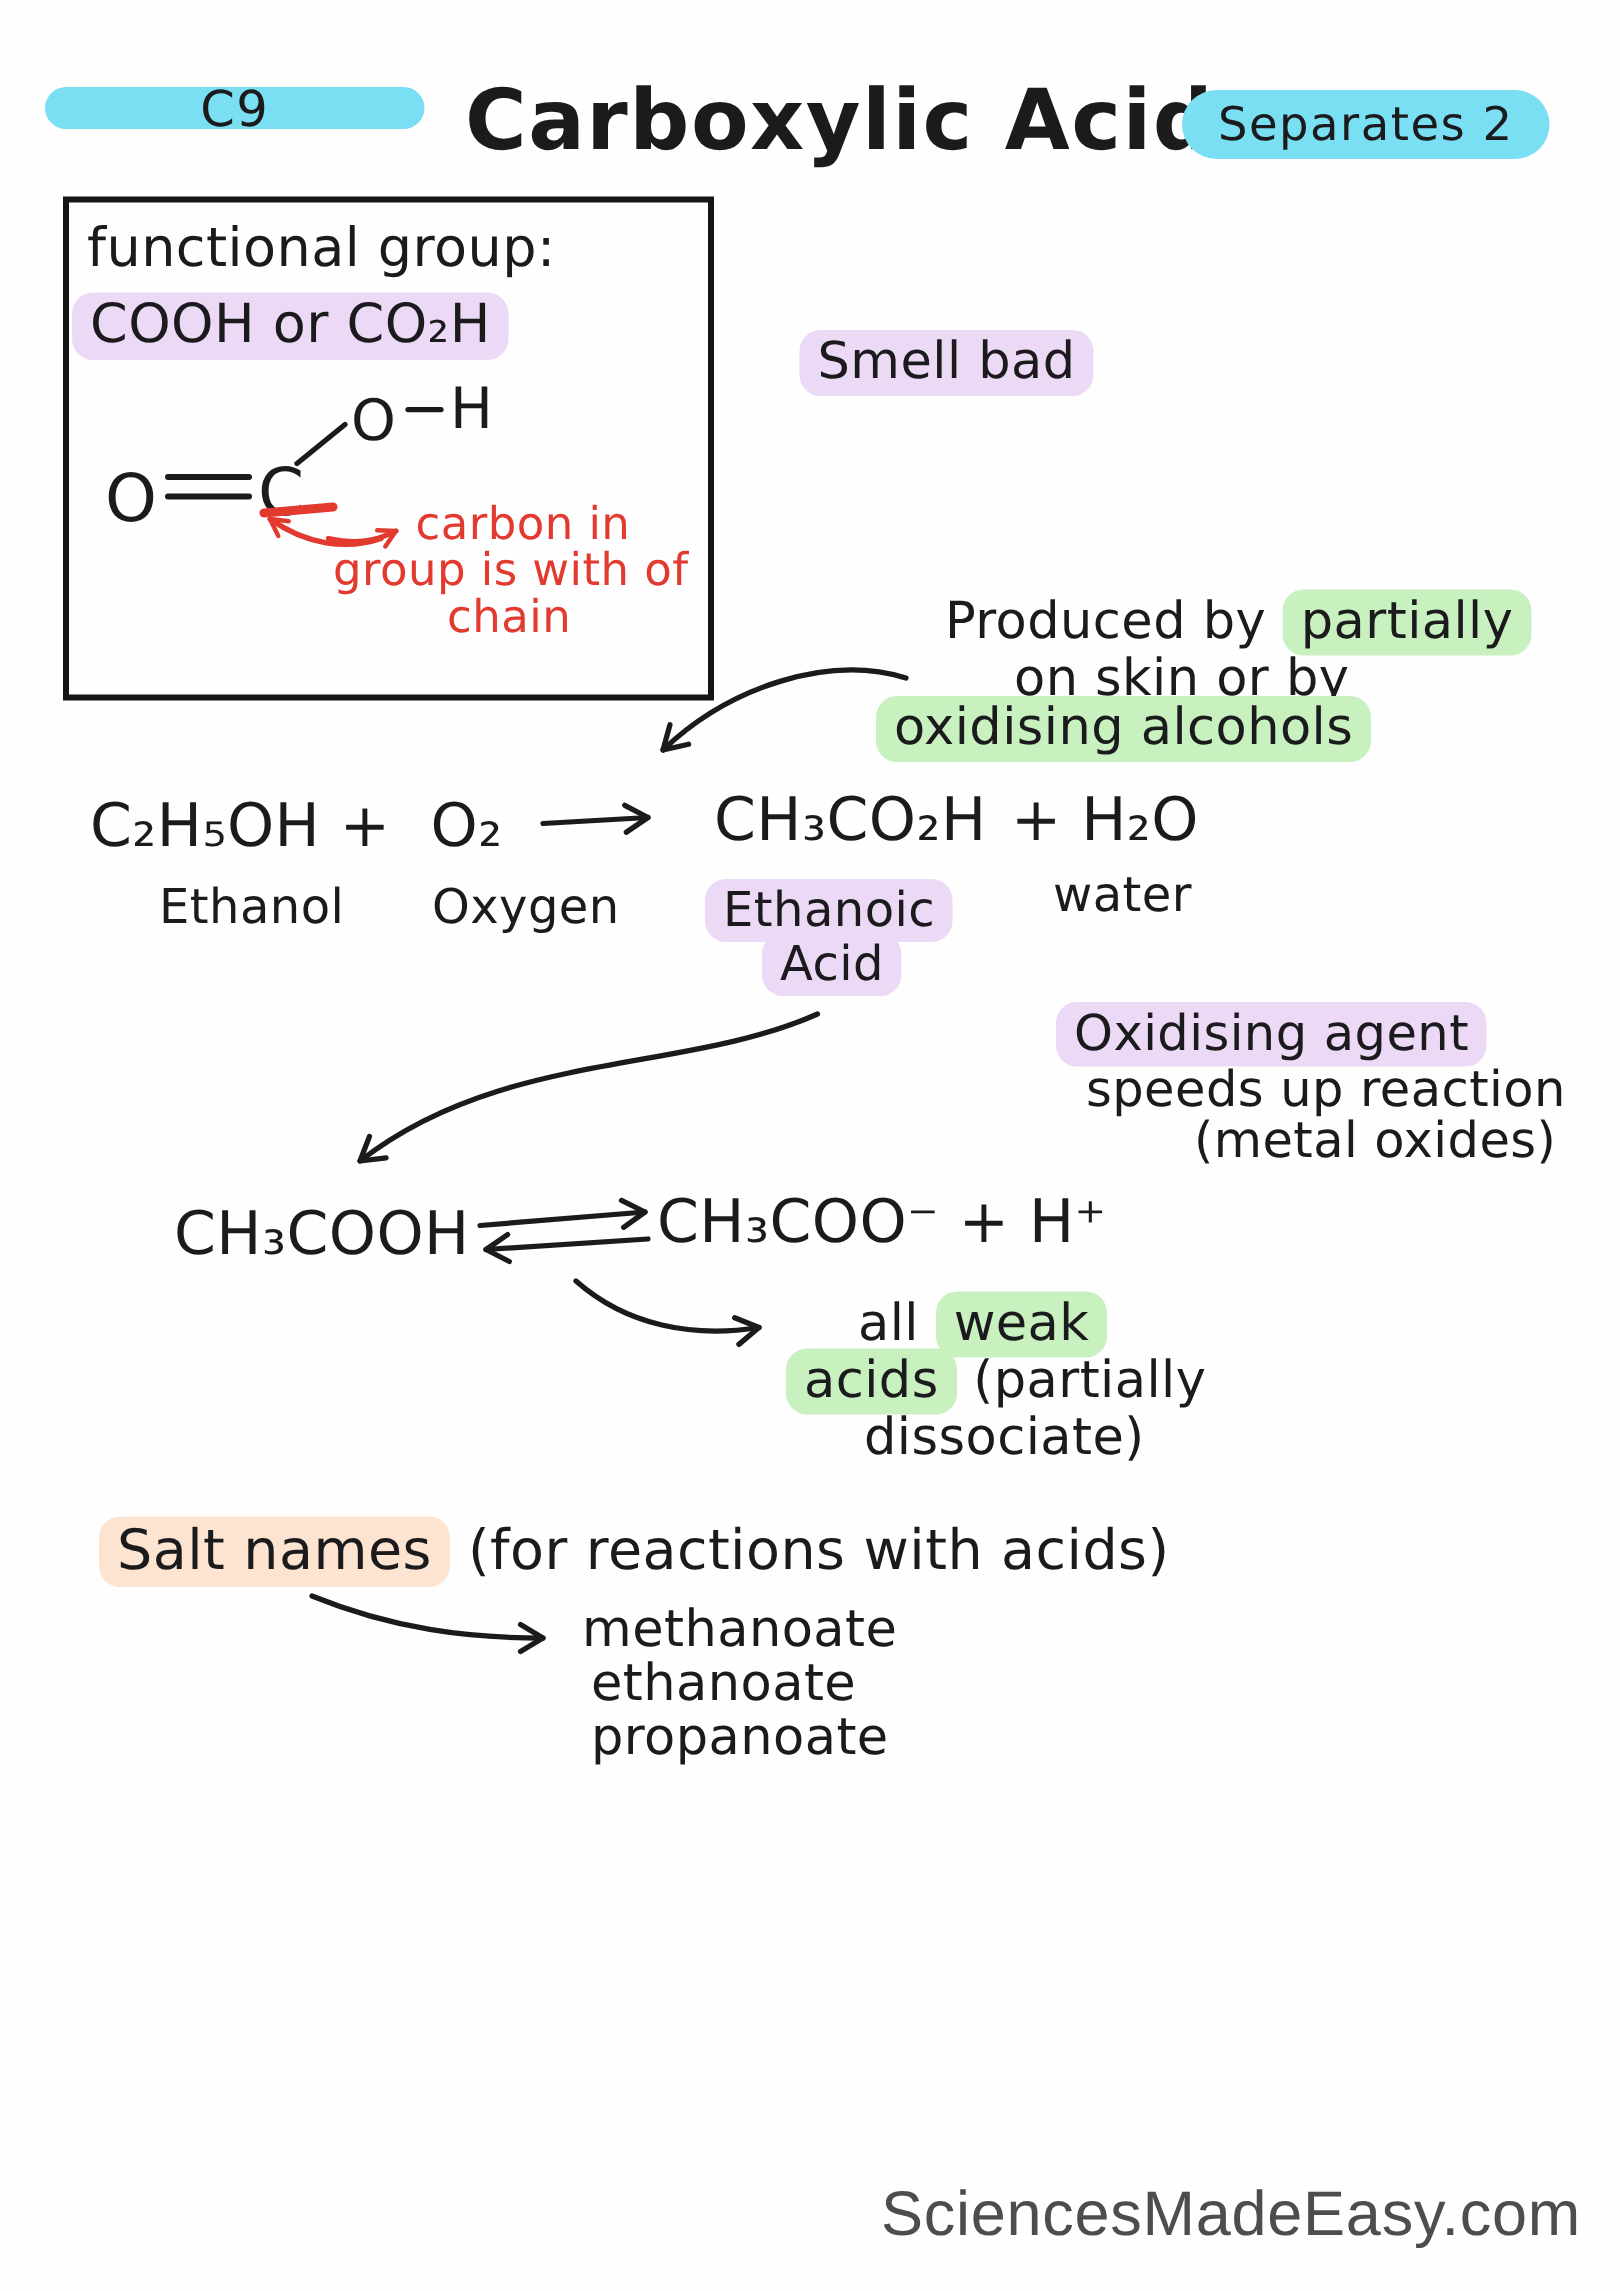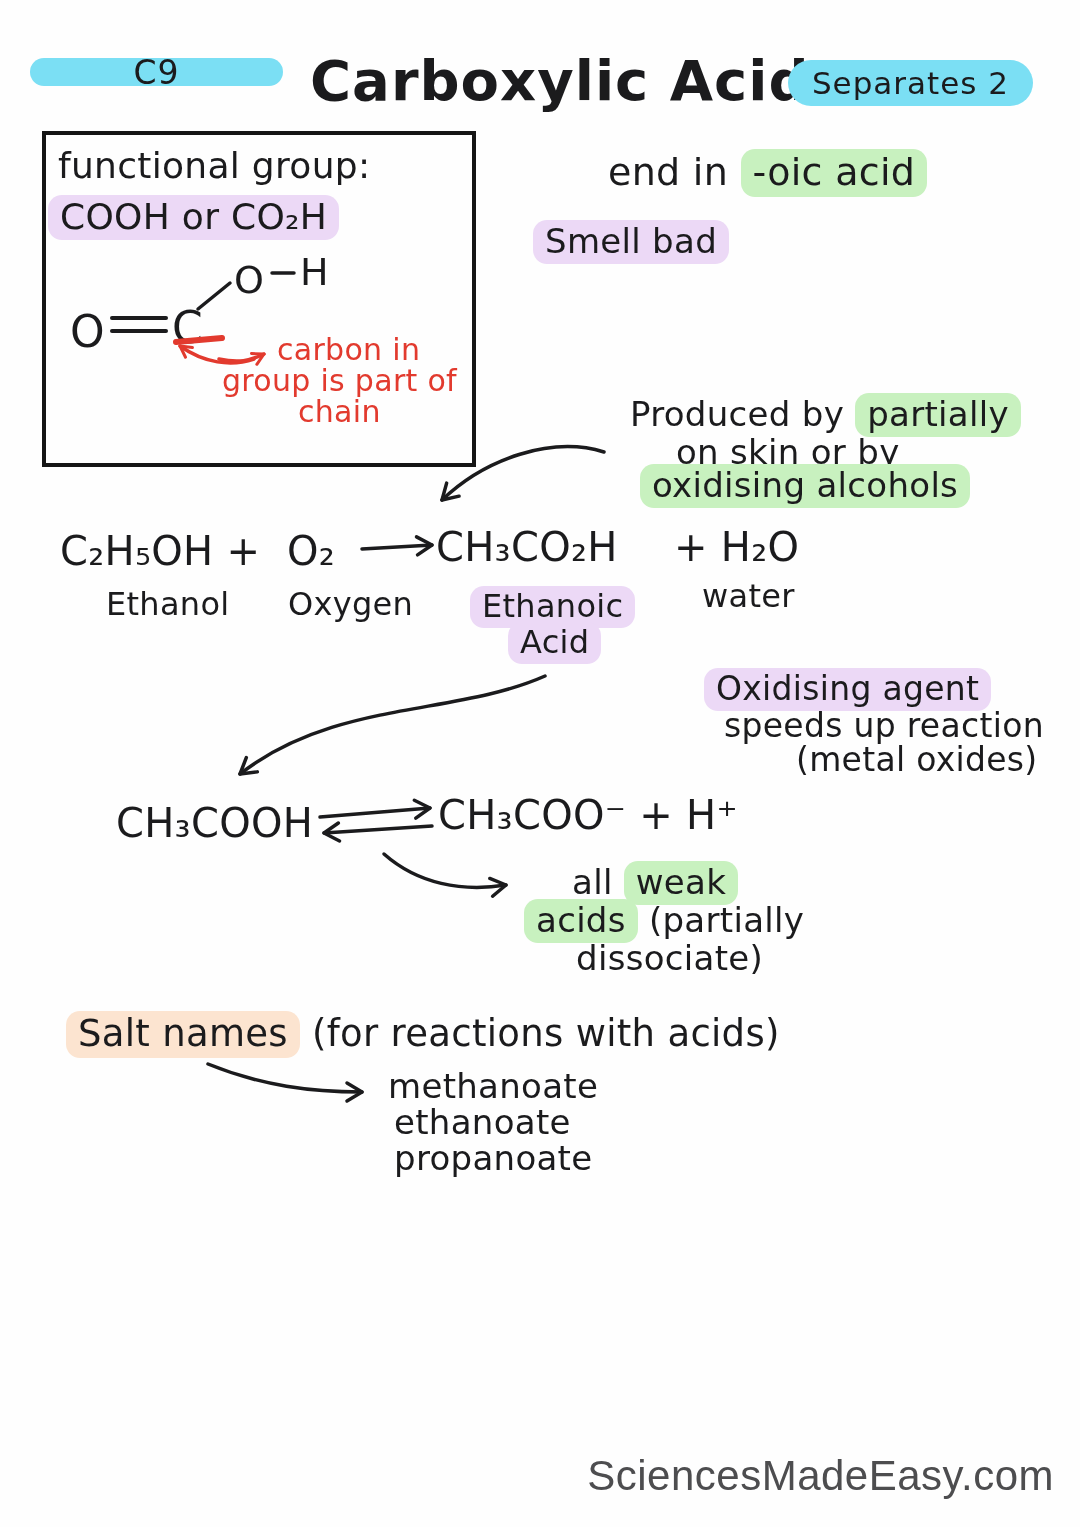--- a/index.html
+++ b/index.html
@@ -67,41 +67,37 @@
       <text x="188" y="158" font-size="38" fill="#1b1b1d">O</text>
       <line x1="226" y1="138" x2="248" y2="138" stroke="#1b1b1d" stroke-width="3.5" stroke-linecap="round"></line>
       <text x="254" y="150" font-size="38" fill="#1b1b1d">H</text>
 
       <line x1="130" y1="207" x2="176" y2="203" stroke="#e23a2e" stroke-width="6" stroke-linecap="round"></line>
       <path d="M 208 224 C 185 232, 158 228, 134 211" fill="none" stroke="#e23a2e" stroke-width="3.5" stroke-linecap="round" marker-end="url(#redHead)"></path>
       <path d="M 173 224 C 192 228, 204 226, 218 219" fill="none" stroke="#e23a2e" stroke-width="3.5" stroke-linecap="round" marker-end="url(#redHead)"></path>
     </svg>
 
     <div class="abs hand red" style="left:231px; top:197px; font-size:30px;">carbon in</div>
-    <div class="abs hand red" style="left:176px; top:228px; font-size:30px;">group is part of</div>
+    <div class="abs hand red" style="left:176px; top:228px; font-size:30px;">group is with of</div>
     <div class="abs hand red" style="left:252px; top:259px; font-size:30px;">chain</div>
   </div>
 
-  <div class="abs hand" style="left:608px; top:150px; font-size:38px;">
-    <span>end in</span>
-    <span class="hl green">-oic acid</span>
-  </div>
 
   <div class="abs hand hl purple note" style="left:533px; top:220px;">Smell bad</div>
 
   <div class="abs hand note" style="left:630px; top:394px;">
     <span>Produced by</span>
     <span class="hl green">partially</span>
   </div>
   <div class="abs hand note" style="left:676px; top:432px;">on skin or by</div>
-  <div class="abs hand hl green note" style="left:640px; top:464px;">oxidising alcohols</div>
+  <div class="abs hand hl green note" style="left:584px; top:464px;">oxidising alcohols</div>
 
   <div class="abs hand eq" style="left:60px; top:528px;">C₂H₅OH +</div>
   <div class="abs hand eq" style="left:287px; top:528px;">O₂</div>
-  <div class="abs hand eq" style="left:436px; top:524px;">CH₃CO₂H</div>
+  <div class="abs hand eq" style="left:476px; top:524px;">CH₃CO₂H</div>
   <div class="abs hand eq" style="left:674px; top:524px;">+ H₂O</div>
 
   <div class="abs hand lab" style="left:106px; top:585px;">Ethanol</div>
   <div class="abs hand lab" style="left:288px; top:585px;">Oxygen</div>
   <div class="abs hand hl purple lab" style="left:470px; top:586px;">Ethanoic</div>
   <div class="abs hand hl purple lab" style="left:508px; top:622px;">Acid</div>
   <div class="abs hand lab" style="left:702px; top:577px;">water</div>
 
   <div class="abs hand hl purple" style="left:704px; top:668px; font-size:33px;">Oxidising agent</div>
   <div class="abs hand" style="left:724px; top:706px; font-size:33px;">speeds up reaction</div>

